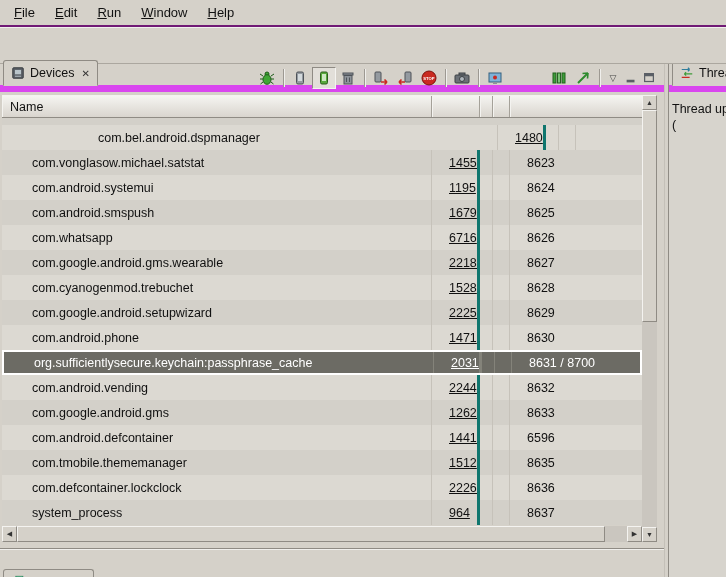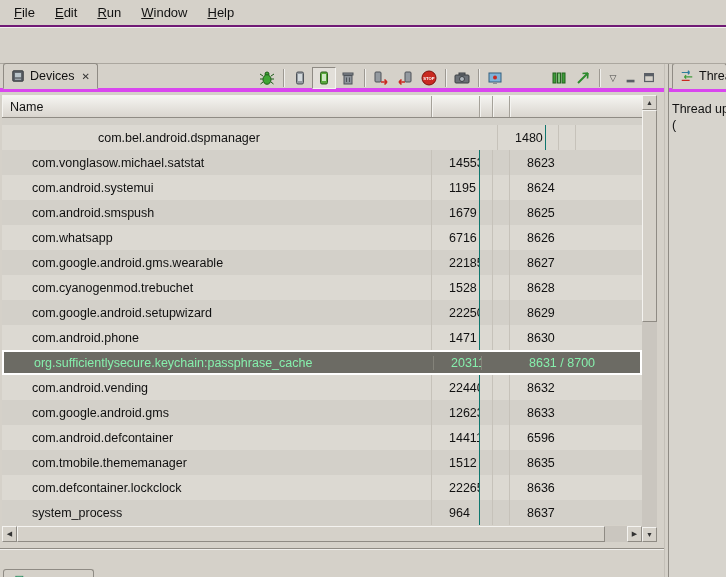--- a/index.html
+++ b/index.html
@@ -10,21 +10,21 @@
   
   .menubar{position:absolute;left:0;top:0;right:0;height:27px;display:flex;align-items:center;
            padding-left:4px;border-bottom:2px solid #701a75;background:#d5d1c9;}
   .menu-item{display:inline-block;padding:4px 10px;font-size:13px;cursor:default;}
   .menu-item::first-letter{text-decoration:underline;}
 
   .toolbar-strip{position:absolute;left:0;top:27px;right:0;height:37px;background:#d5d1c9;
                  border-top:1px solid #f0efec;border-bottom:1px solid #aba79f;}
 
   
-  .tab-row{position:absolute;left:0;top:0;right:0;height:28px;border-bottom:4px solid #d946ef;}
+  .tab-row{position:absolute;left:0;top:0;right:0;height:28px;border-bottom:7px solid #d946ef;}
   .tab{position:absolute;left:3px;bottom:-1px;height:26px;display:flex;align-items:center;gap:5px;
        padding:0 7px;background:#d5d1c9;border:1px solid #8f8b84;border-bottom:1px solid #d5d1c9;
        border-radius:3px 3px 0 0;white-space:nowrap;}
   .tab-close{font-size:10px;color:#333;margin-left:2px;cursor:default;}
 
   
   .devices-panel{position:absolute;left:0;top:64px;width:664px;height:484px;background:#d5d1c9;}
 
   .dev-toolbar{position:absolute;right:6px;top:1px;height:26px;display:flex;align-items:center;}
   .tbtn{width:24px;height:22px;display:flex;align-items:center;justify-content:center;cursor:default;}
@@ -46,25 +46,25 @@
   .h-e2{width:17px;}
   .h-port{flex:1;border-right:none;}
 
   #rows{position:absolute;left:2px;top:54px;width:640px;}
   .sliver{height:7px;background:#d3d0c9;}
   .row{height:25px;display:flex;align-items:stretch;}
   .row.even{background:#dcd9d2;justify-content:center;}
   .row.odd{background:#d3d0c9;}
   .cell{display:flex;align-items:center;overflow:hidden;white-space:nowrap;}
   .c-name{width:430px;padding-left:30px;border-right:1px solid #c6c2ba;}
-  .c-pid{width:48px;padding-left:17px;border-right:1px solid #0f766e;}
+  .c-pid{width:48px;padding-left:17px;border-right:3px solid #0f766e;text-decoration:underline;}
   .c-e1{width:13px;border-right:1px solid #c6c2ba;}
   .c-e2{width:17px;border-right:1px solid #c6c2ba;}
   .c-port{flex:1;padding-left:17px;}
-  .row.selected{background:#6c6b64;color:#86efac;border:2px solid #ffffff;align-items:center;}
+  .row.selected{background:#6c6b64;color:#ffffff;border:2px solid #ffffff;}
   .row.selected .cell{border-right-color:#84837a;}
 
   
   .vscroll{position:absolute;left:642px;top:31px;width:15px;height:447px;background:#cac6bf;}
   .hscroll{position:absolute;left:2px;top:462px;width:640px;height:16px;background:#cac6bf;}
   .sb-btn{position:absolute;background:#d5d1c9;border:1px solid;
           border-color:#f4f3f0 #8f8b84 #8f8b84 #f4f3f0;display:flex;align-items:center;
           justify-content:center;font-size:7px;color:#333;cursor:default;}
   .vs-up{left:0;top:0;width:15px;height:15px;}
   .vs-down{left:0;bottom:0;width:15px;height:15px;}

